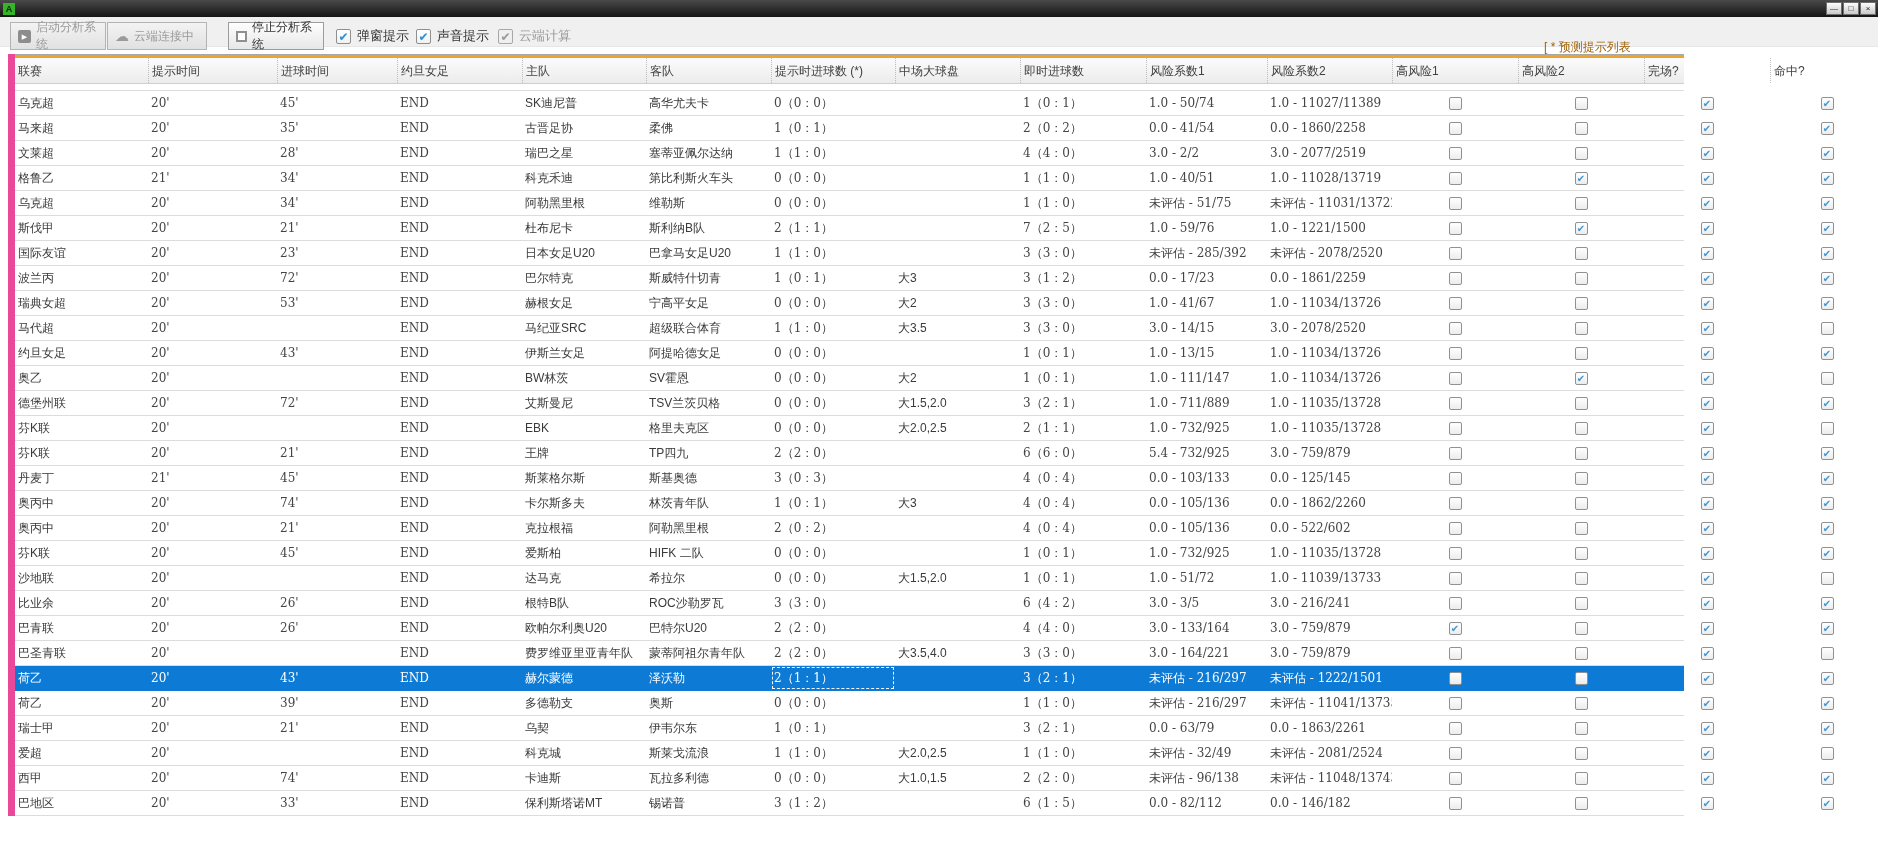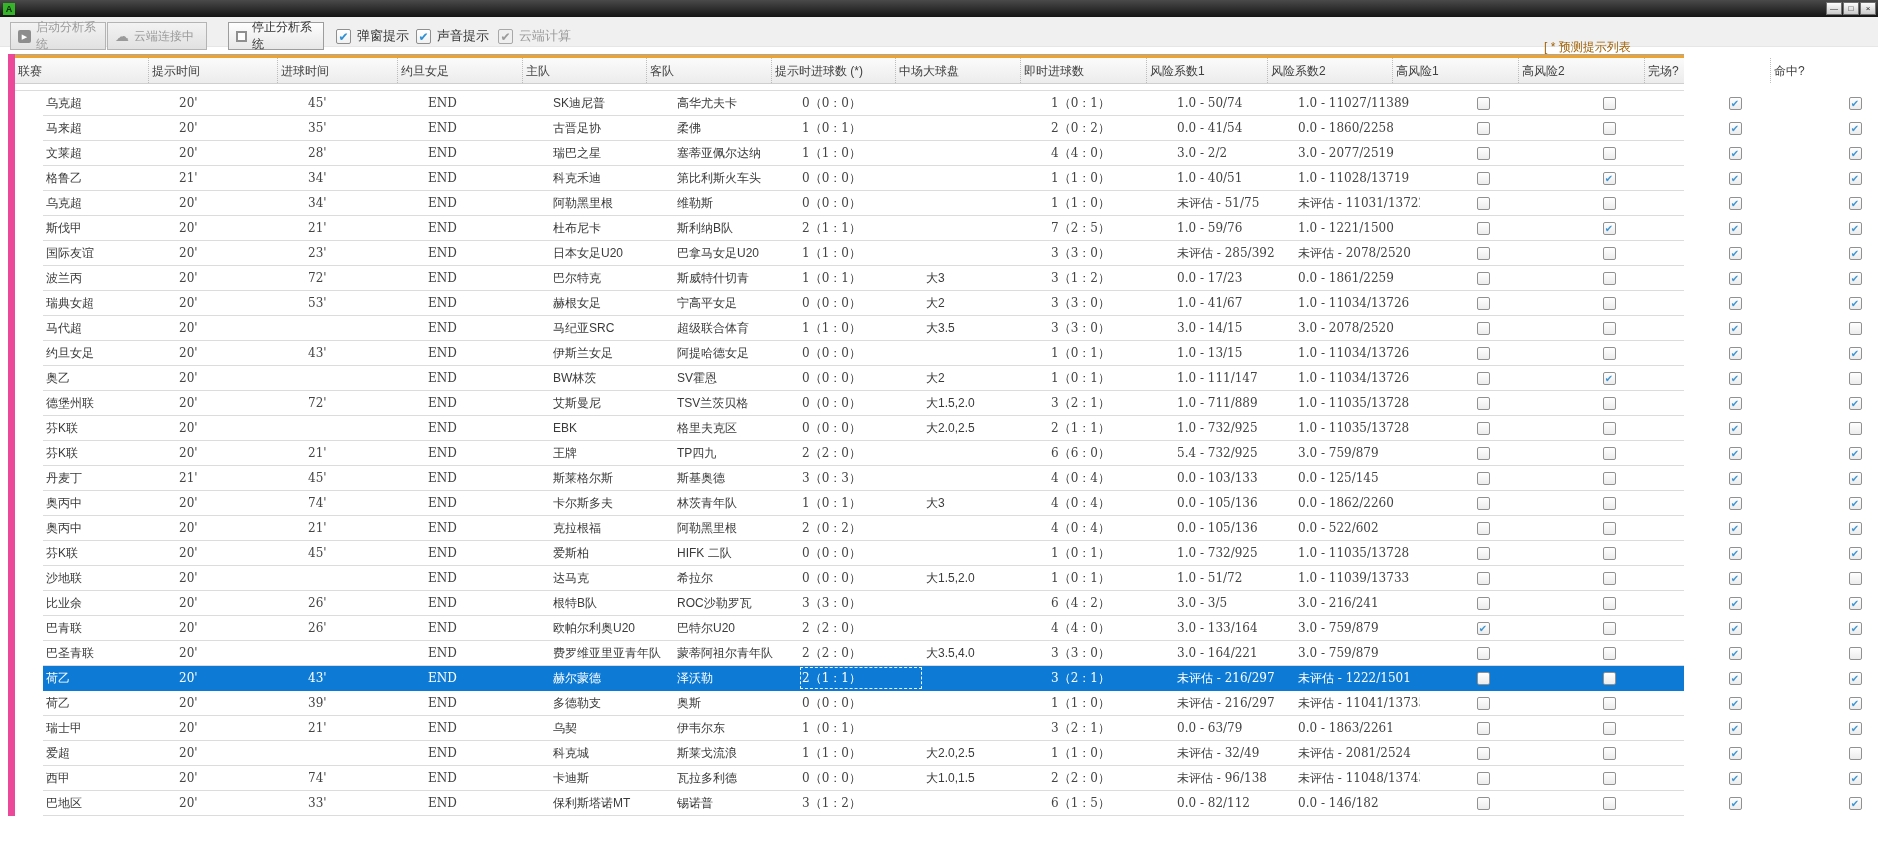--- a/index.html
+++ b/index.html
@@ -52,21 +52,21 @@
            border-left:7px solid #ec4899; }
   .thead { display:flex; border-top:1px solid #a8a8a8; }
   .thead-in { display:flex; width:100%; border-top:3px solid #efa32f;
               background:linear-gradient(#fbfbfb,#ececec); height:29px;
               line-height:26px; border-bottom:1px solid #cfcfcf; }
   .th { font-size:12px; color:#3f3f3f; padding-left:3px; border-left:1px dotted #bdbdbd;
         overflow:hidden; white-space:nowrap; flex:none; }
   .th:first-child { border-left:none; }
   .thead-gap { height:7px; border-bottom:1px solid #dcdcdc; }
   .tr { display:flex; height:25px; line-height:24px; border-bottom:1px solid #dcdcdc;
-        background:#fff;margin-left:28px; }
+        background:#fff; }
   .tr.selected { background:#0d7bd6; border-bottom-color:#0d7bd6; }
   .tr.selected .td { color:#fff; }
   .td { font-size:12px; color:#3a3a3a; padding-left:3px; overflow:hidden;
         white-space:nowrap; flex:none; }
   .td.num { font-family:"DejaVu Serif", serif; color:#444; }
   .td.cb { display:flex; align-items:center; justify-content:center; padding-left:0; }
   .focus-cell { outline:1px dashed rgba(255,255,255,.95); outline-offset:-2px; }
   .checkbox { display:inline-block; width:13px; height:13px; border:1px solid #919191;
               background:linear-gradient(#fff,#ececec); border-radius:2px; color:#3f96d2;
               font-size:10px; line-height:12px; text-align:center; }

